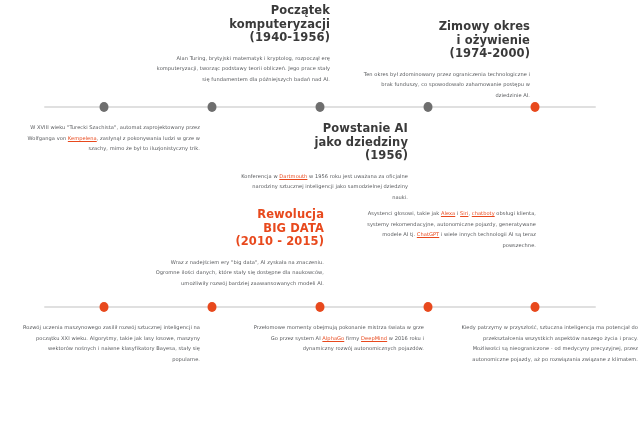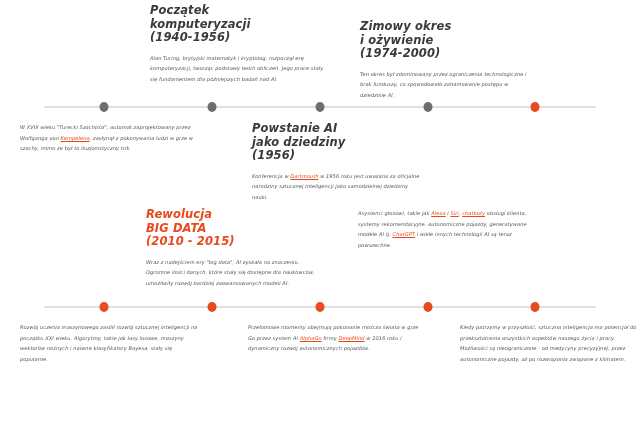--- a/index.html
+++ b/index.html
@@ -26,21 +26,21 @@
   .dot{
     position:absolute;
     width:9px;height:10px;
     border-radius:50%;
     transform:translate(-50%,-50%);
   }
   .dot-grey{background:#6e6e6e;}
   .dot-orange{background:#e8491d;}
 
   
-  .card{position:absolute;text-align:left;font-style:italic;}
+  .card{position:absolute;text-align:right;}
   .title{
     font-weight:bold;
     font-size:11.5px;
     line-height:13.5px;
     letter-spacing:.1px;
     margin:0 0 8px 0;
     color:#3a3a3a;
   }
   .title.accent{color:#e8491d;}
   .body{
@@ -86,21 +86,21 @@
 
   <div class="card" style="left:360px;top:20px;width:170px;">
     <h3 class="title">Zimowy okres<br>i ożywienie<br>(1974-2000)</h3>
     <p class="body">Ten okres był zdominowany przez ograniczenia technologiczne i brak funduszy, co spowodowało zahamowanie postępu w dziedzinie AI.</p>
   </div>
 
   <div class="card" style="left:20px;top:122px;width:180px;">
     <p class="body">W XVIII wieku "Turecki Szachista", automat zaprojektowany przez Wolfganga von <span class="lnk">Kempelena</span>, zasłynął z pokonywania ludzi w grze w szachy, mimo że był to iluzjonistyczny trik.</p>
   </div>
 
-  <div class="card" style="left:252px;top:122px;width:172px;">
+  <div class="card" style="left:236px;top:122px;width:172px;">
     <h3 class="title">Powstanie AI<br>jako dziedziny<br>(1956)</h3>
     <p class="body">Konferencja w <span class="lnk">Dartmouth</span> w 1956 roku jest uważana za oficjalne narodziny sztucznej inteligencji jako samodzielnej dziedziny nauki.</p>
   </div>
 
 
   <div class="card" style="left:146px;top:208px;width:178px;">
     <h3 class="title accent">Rewolucja<br>BIG DATA<br>(2010 - 2015)</h3>
     <p class="body">Wraz z nadejściem ery "big data", AI zyskała na znaczeniu. Ogromne ilości danych, które stały się dostępne dla naukowców, umożliwiły rozwój bardziej zaawansowanych modeli AI.</p>
   </div>
 

